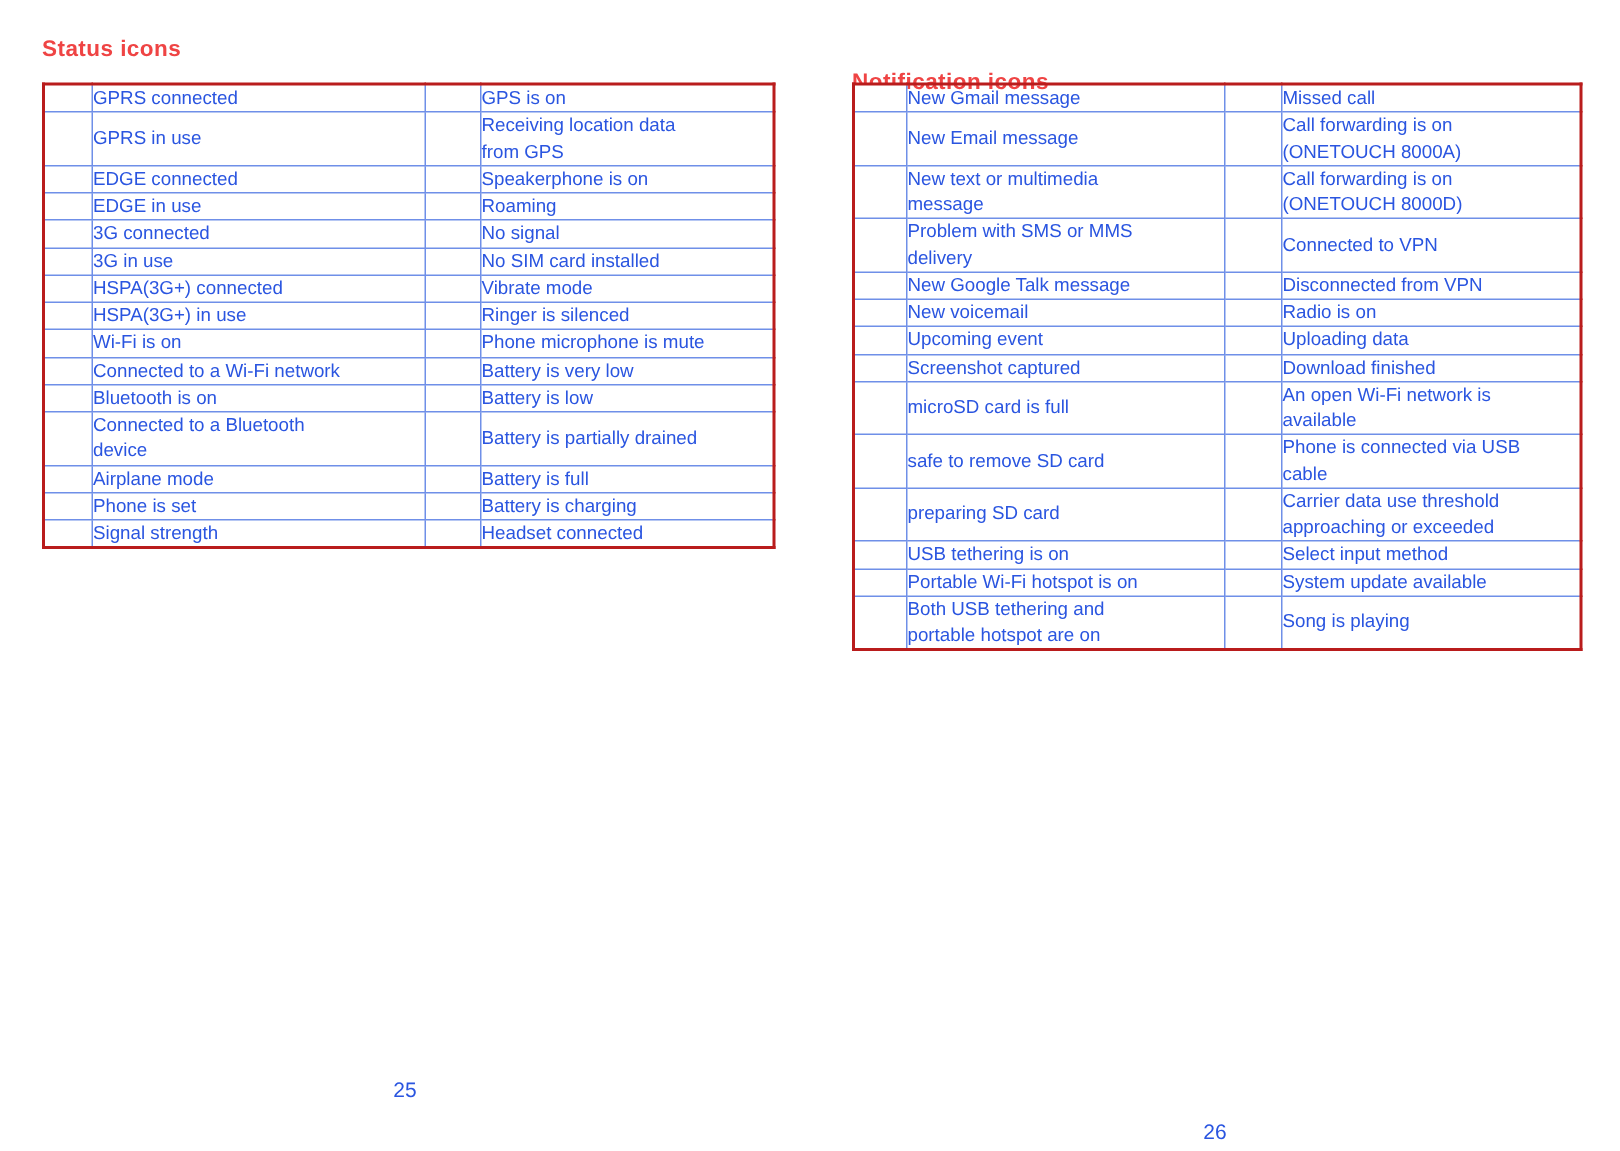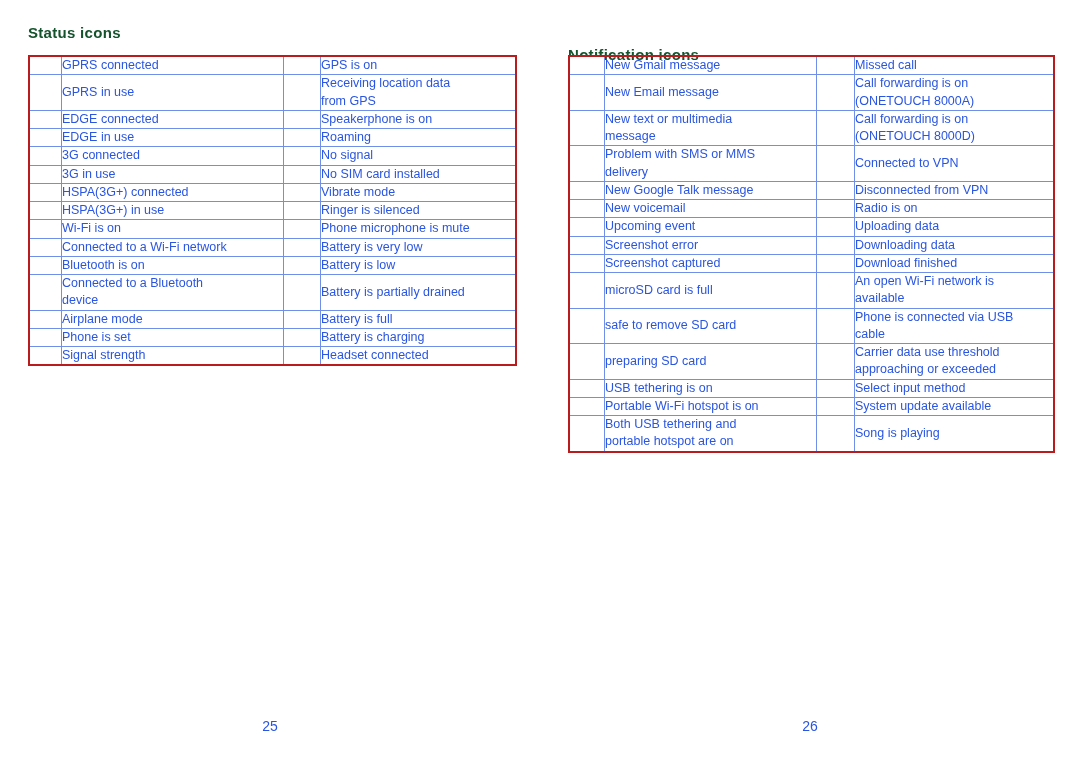--- a/index.html
+++ b/index.html
@@ -28,21 +28,21 @@
   }
   .column.left  { left: 0;   width: 540px; }
   .column.right { left: 540px; width: 540px; }
 
   .section-heading {
     position: absolute;
     top: 24px;
     font-size: 15px;
     font-weight: bold;
     letter-spacing: 0.3px;
-    color: #14532d;
+    color: #ef4444;
     white-space: nowrap;
   }
   .column.left  .section-heading { left: 28px; }
   .column.right .section-heading { left: 28px; margin-top: 22px; }
 
   table.icon-table {
     position: absolute;
     top: 55px;
     border-collapse: collapse;
     table-layout: fixed;
@@ -82,21 +82,21 @@
   }
 
   .page-number {
     position: absolute;
     font-size: 14px;
     color: #2a55e0;
     text-align: center;
     width: 60px;
   }
   .column.left  .page-number { left: 240px; top: 718px; }
-  .column.right .page-number { left: 240px; top: 718px; }
+  .column.right .page-number { left: 240px; top: 746px; }
 </style>
 </head>
 <body>
 
 <div class="page">
 
   <div class="column left">
     <div class="section-heading">Status icons</div>
 
     <table class="icon-table">
@@ -334,30 +334,20 @@
               <span class="cell-text">Upcoming event</span>
             </td>
             <td class="icon-cell c3"></td>
             <td class="text-cell t4">
               <span class="cell-text">Uploading data</span>
             </td>
           </tr>
           <tr>
             <td class="icon-cell c1"></td>
             <td class="text-cell t2">
-              <span class="cell-text">Screenshot error</span>
-            </td>
-            <td class="icon-cell c3"></td>
-            <td class="text-cell t4">
-              <span class="cell-text">Downloading data</span>
-            </td>
-          </tr>
-          <tr>
-            <td class="icon-cell c1"></td>
-            <td class="text-cell t2">
               <span class="cell-text">Screenshot captured</span>
             </td>
             <td class="icon-cell c3"></td>
             <td class="text-cell t4">
               <span class="cell-text">Download finished</span>
             </td>
           </tr>
           <tr>
             <td class="icon-cell c1"></td>
             <td class="text-cell t2">

